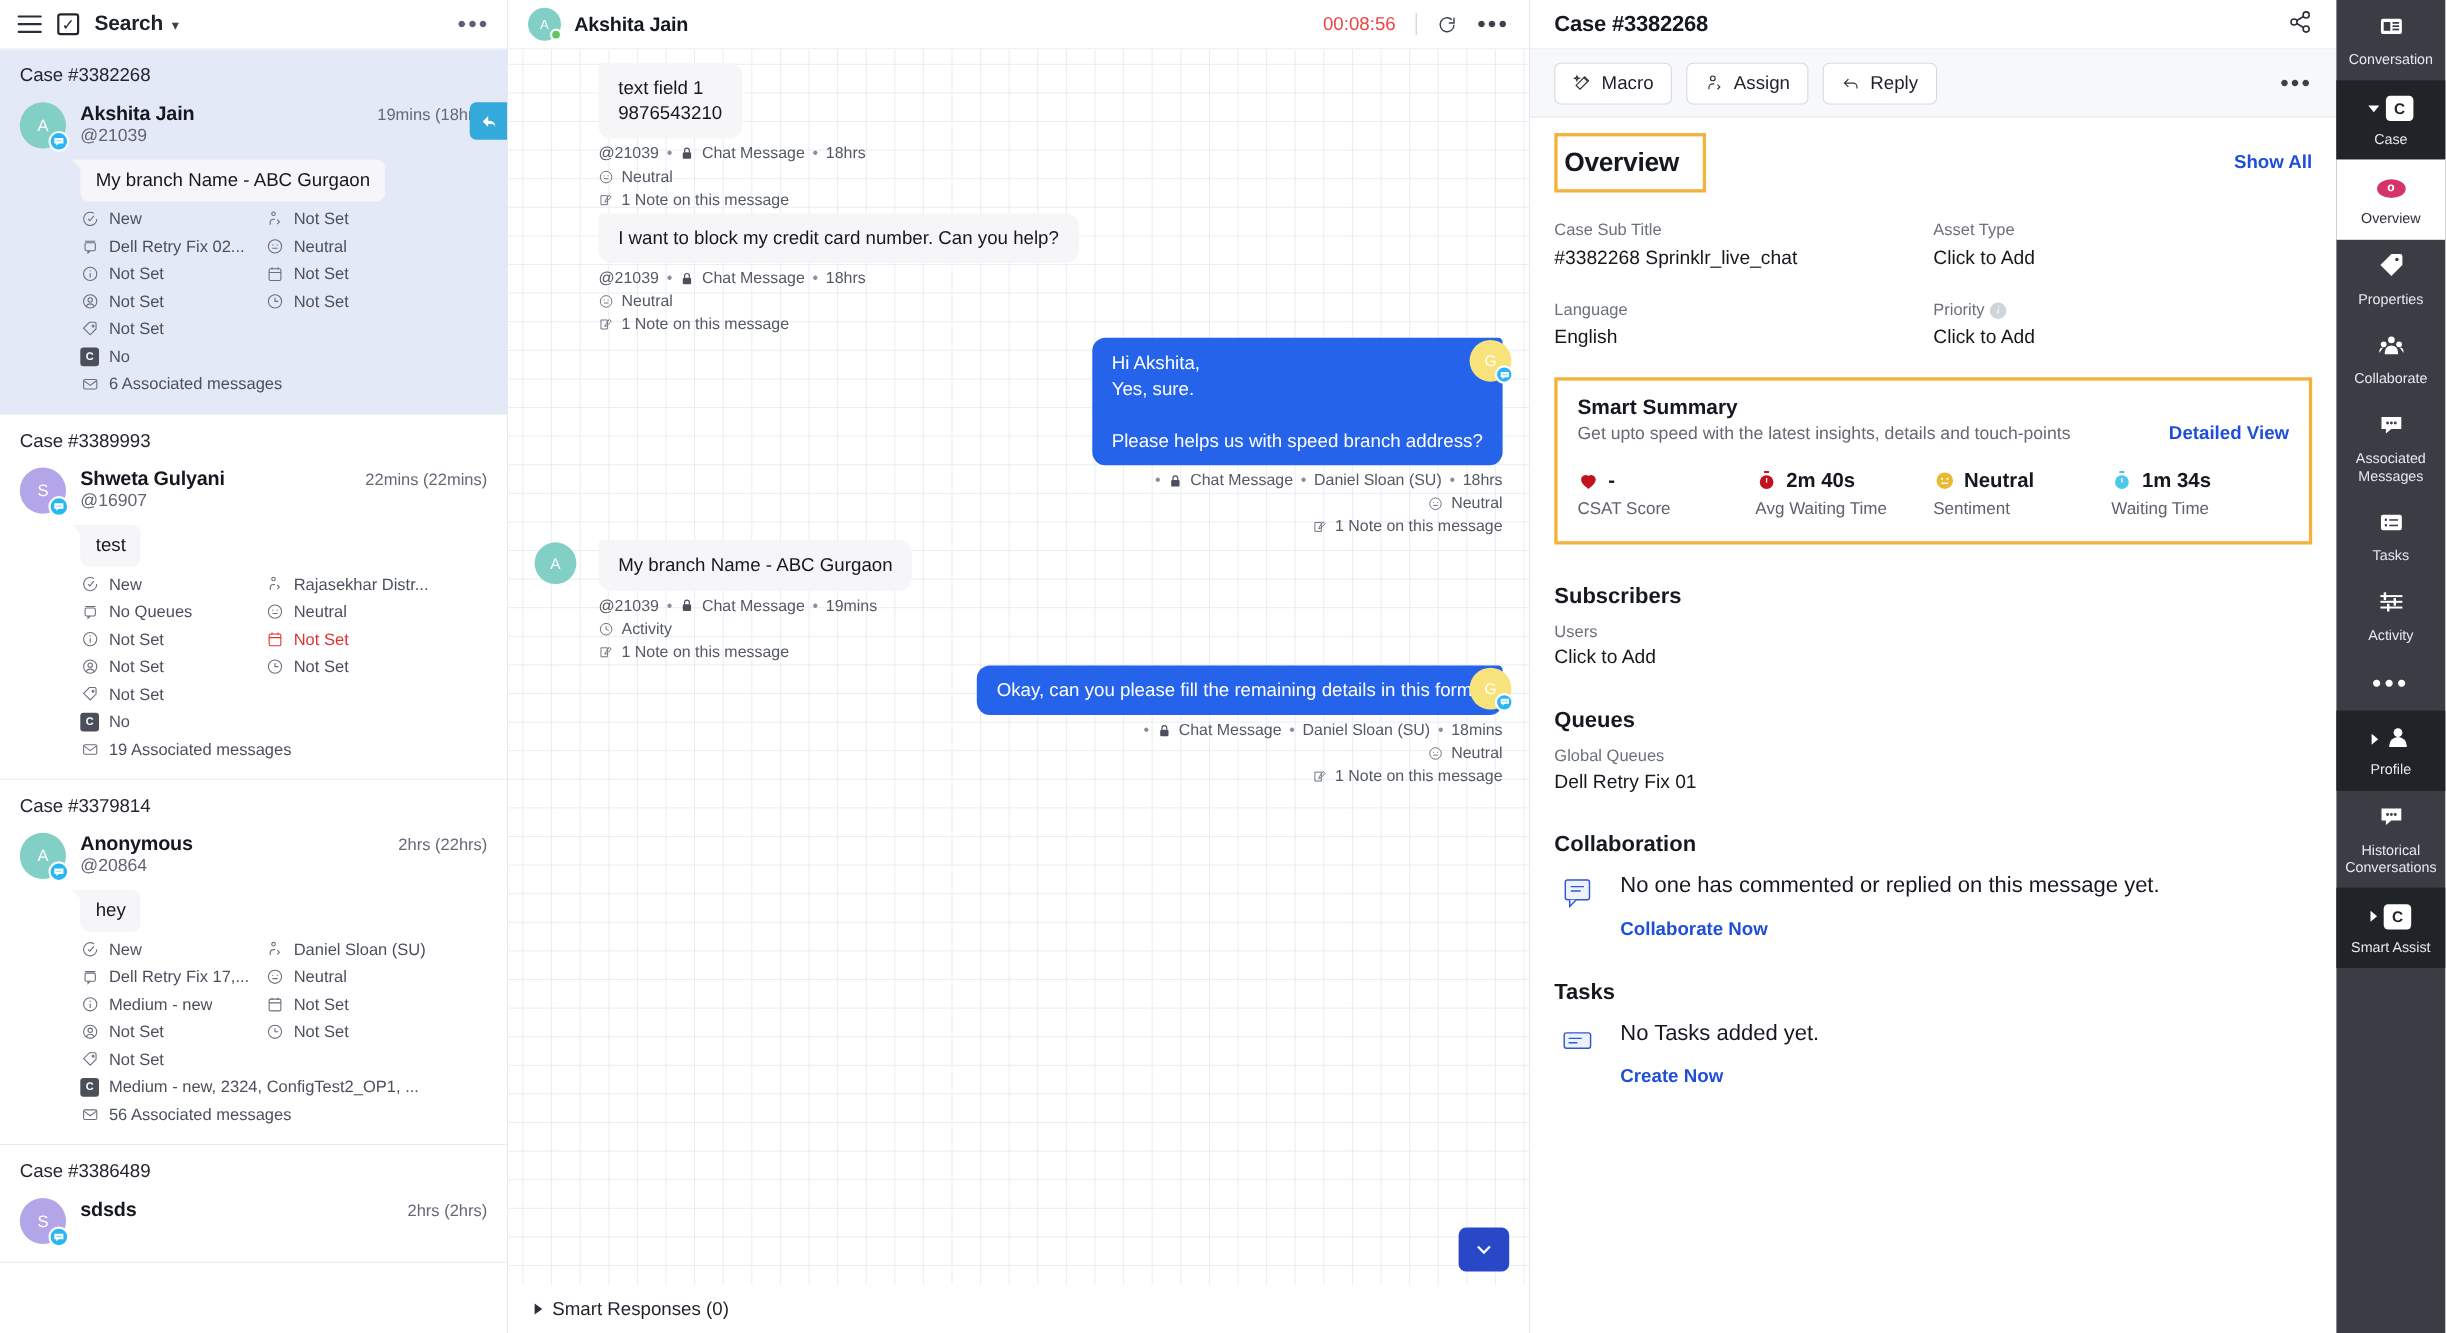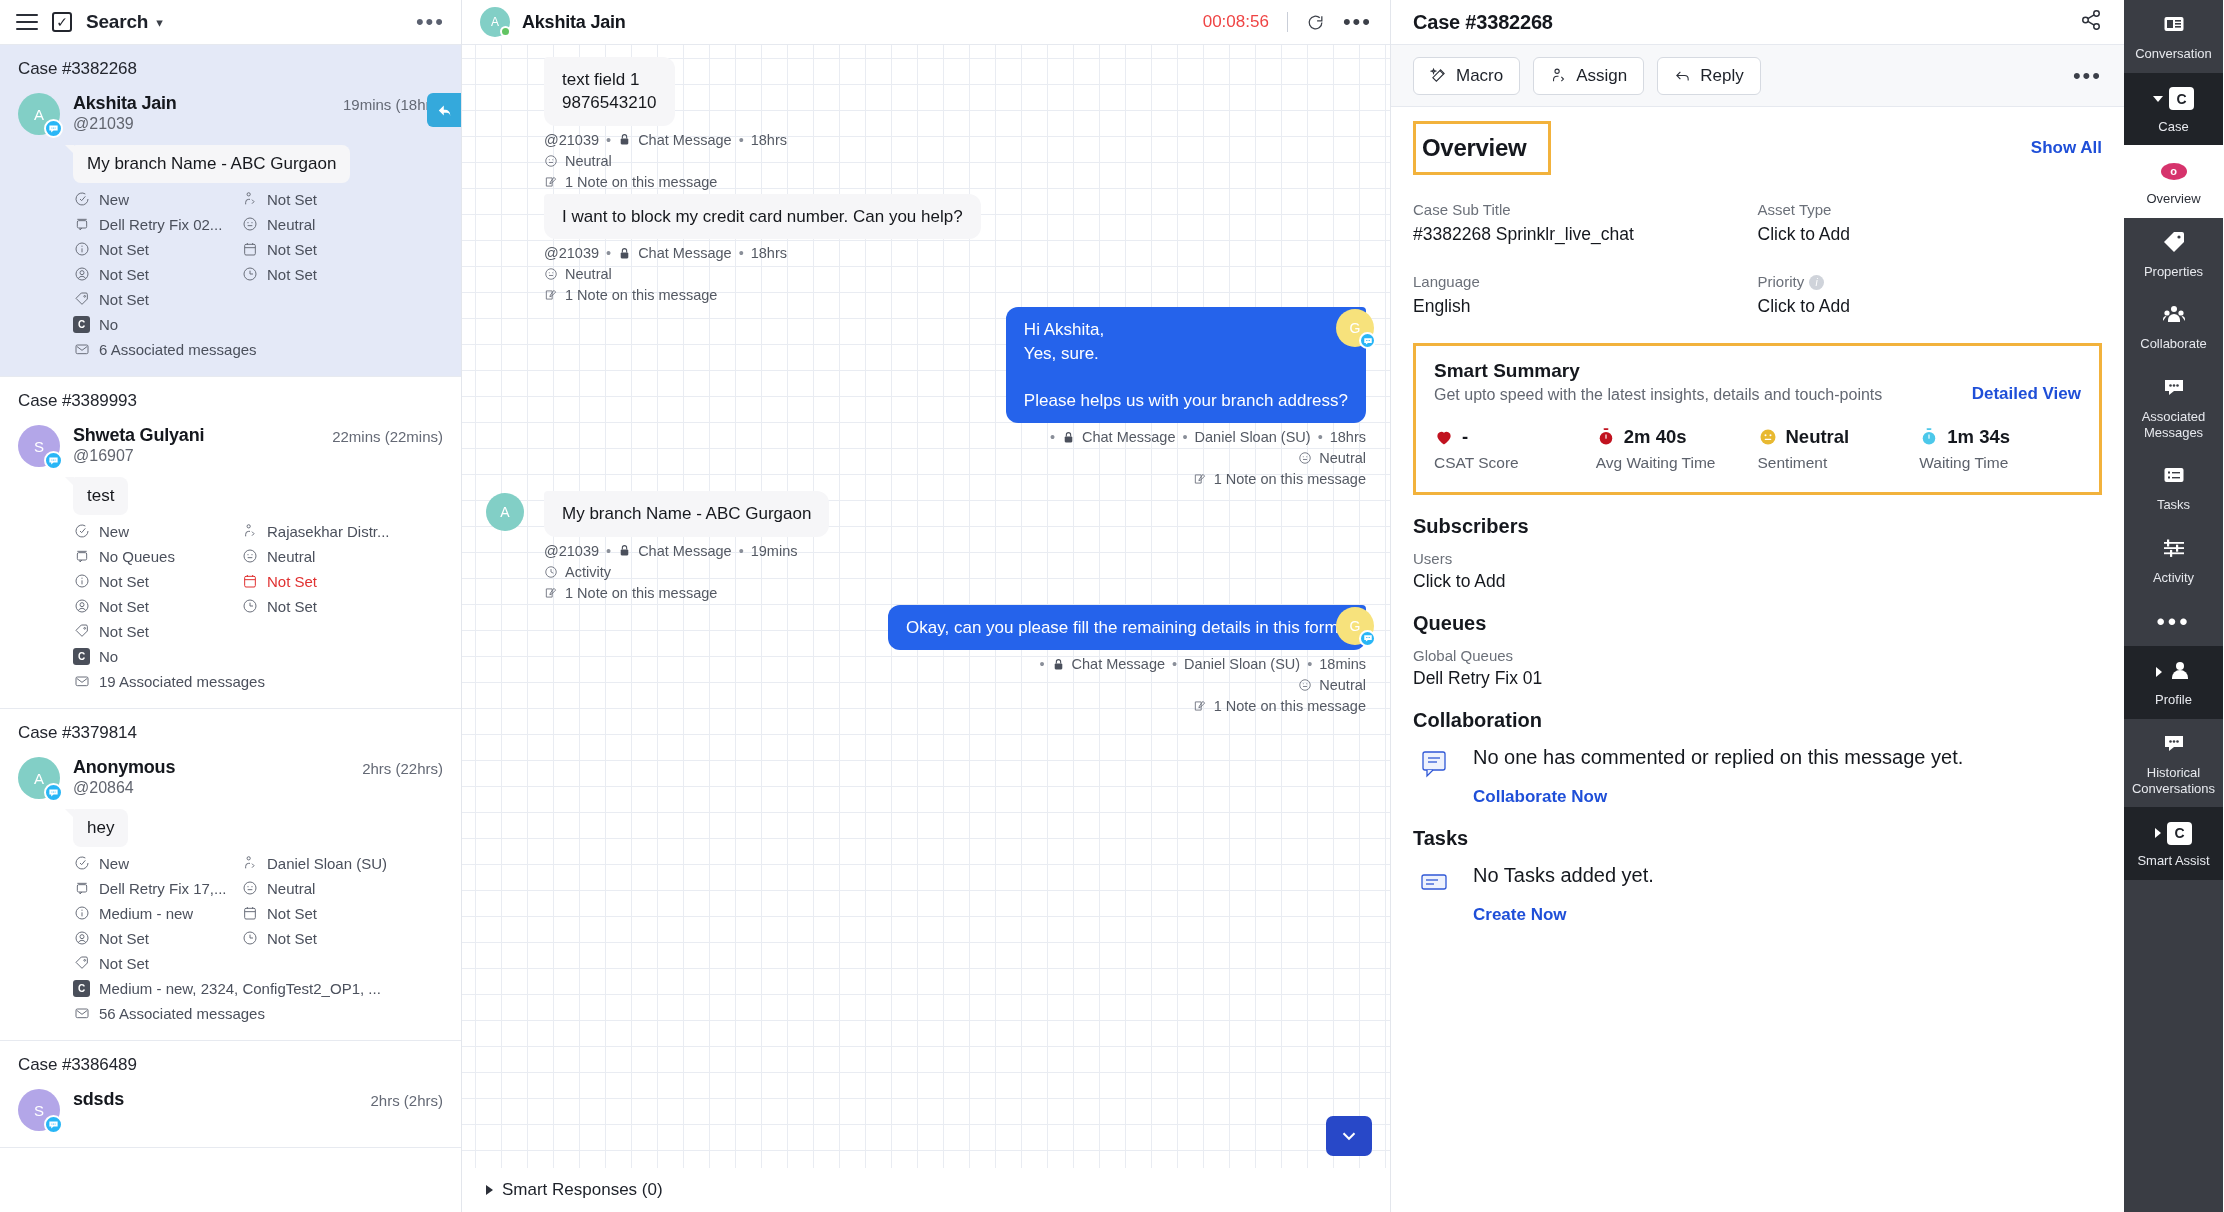--- a/index.html
+++ b/index.html
@@ -137,21 +137,21 @@
   .info-i { display:inline-flex;width:15px;height:15px;border-radius:50%;background:#cfd3da;color:#fff;
             font-size:10px;align-items:center;justify-content:center;font-style:italic;margin-left:5px;vertical-align:1px;}
   .ss-card { margin-top:26px; border:3px solid #f2b23c; padding: 14px 18px 20px 18px; }
   .ss-top { display:flex;align-items:flex-end;}
   .ss-title { font-size:19px;font-weight:700;color:#15181e;}
   .ss-sub { font-size:16px;color:#636872;margin-top:4px;}
   .ss-link { margin-left:auto;font-size:17px;color:#1f4fd8;font-weight:600;cursor:pointer;}
   .ss-stats { display:grid;grid-template-columns:repeat(4,1fr); margin-top:22px; }
   .ss-v { display:flex;align-items:center;gap:8px;font-size:18.5px;font-weight:700;color:#15181e;}
   .ss-l { font-size:15.5px;color:#5d626c;margin-top:6px;}
-  .sec-h { font-size:20px;font-weight:700;color:#15181e;margin-top:20px;}
+  .sec-h { font-size:20px;font-weight:700;color:#15181e;margin-top:36px;}
   .sec-sub { font-size:15px;color:#6b7079;margin-top:12px;}
   .sec-val { font-size:17.5px;color:#15181e;margin-top:4px;}
   .empty-row { display:flex;gap:16px;margin-top:14px;align-items:flex-start;}
   .empty-ic { width:44px;height:38px;flex:none;display:flex;align-items:center;justify-content:center;}
   .empty-ic svg{width:36px;height:32px;stroke:#2f57d6;fill:#eef2fd;stroke-width:1.3;}
   .empty-txt { font-size:20px;color:#15181e;text-align:center;}
   .empty-link { font-size:17px;color:#1f4fd8;font-weight:600;margin-top:18px;cursor:pointer;}
 
   
   .rail { width:99px;height:1212px;background:#3a3d44;flex:none;display:flex;flex-direction:column;align-items:stretch;}
@@ -675,21 +675,21 @@
         <div class="msg out"><div class="av-right">G<span class="badge">
               <svg viewBox="0 0 24 24">
                 <path d="M3 5.5h18v11h-9l-5 4v-4H3z"></path>
                 <circle cx="8.5" cy="11" r="1.2" fill="#29b6f6"></circle>
                 <circle cx="12" cy="11" r="1.2" fill="#29b6f6"></circle>
                 <circle cx="15.5" cy="11" r="1.2" fill="#29b6f6"></circle>
               </svg>
             </span></div><div class="m-bubble">Hi Akshita,
 Yes, sure.
 
-Please helps us with your branch address?</div><div class="m-meta">
+Please helps us with speed branch address?</div><div class="m-meta">
             <span class="dot-sep">•</span>
             <span style="display:inline-flex;width:13px;height:13px">
               <svg viewBox="0 0 24 24" style="fill:#4b505c">
                 <rect x="5" y="10" width="14" height="11" rx="2"></rect>
                 <path d="M8 10V7a4 4 0 0 1 8 0v3" fill="none" stroke="#4b505c" stroke-width="2"></path>
               </svg>
             </span>
             <span>Chat Message</span>
             <span class="dot-sep">•</span>
             <span>Daniel Sloan (SU)</span>

